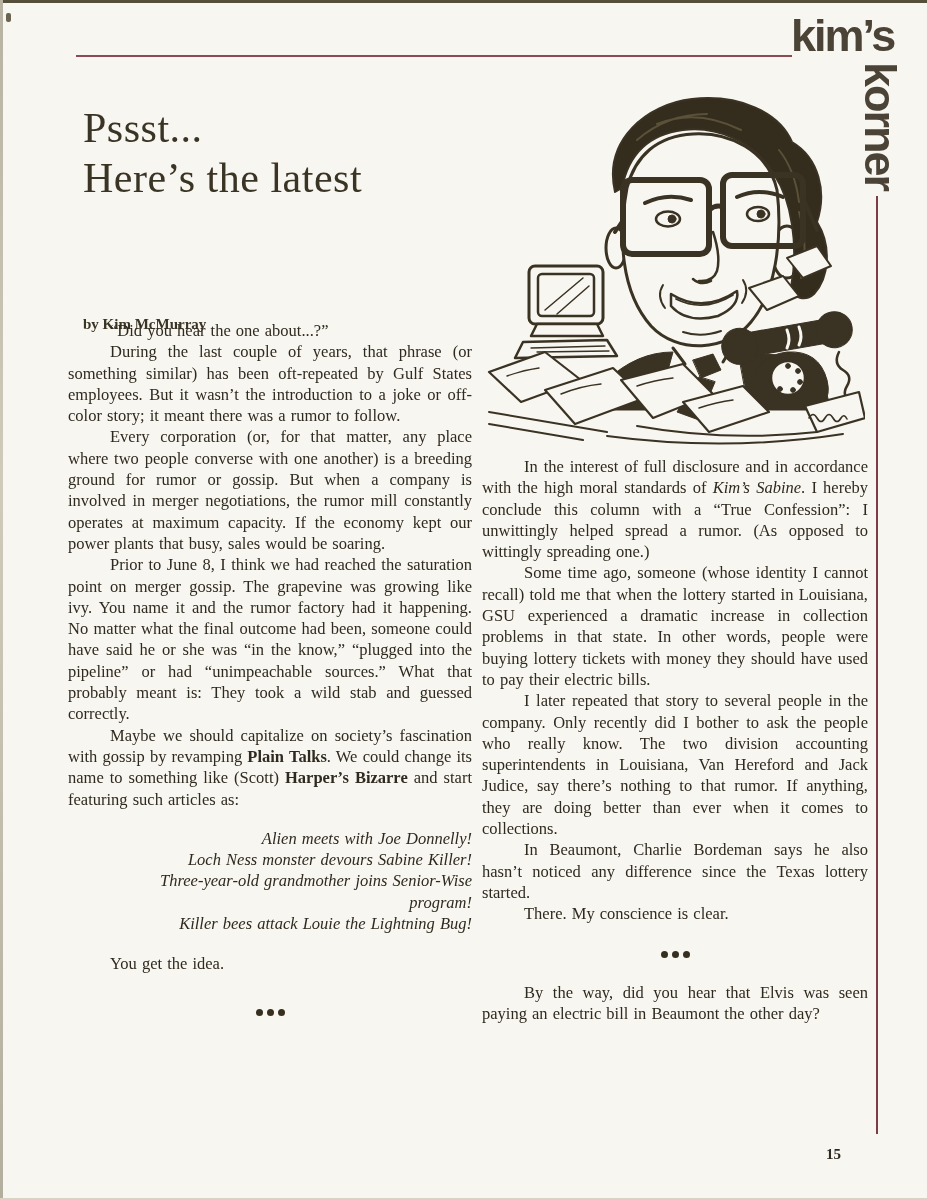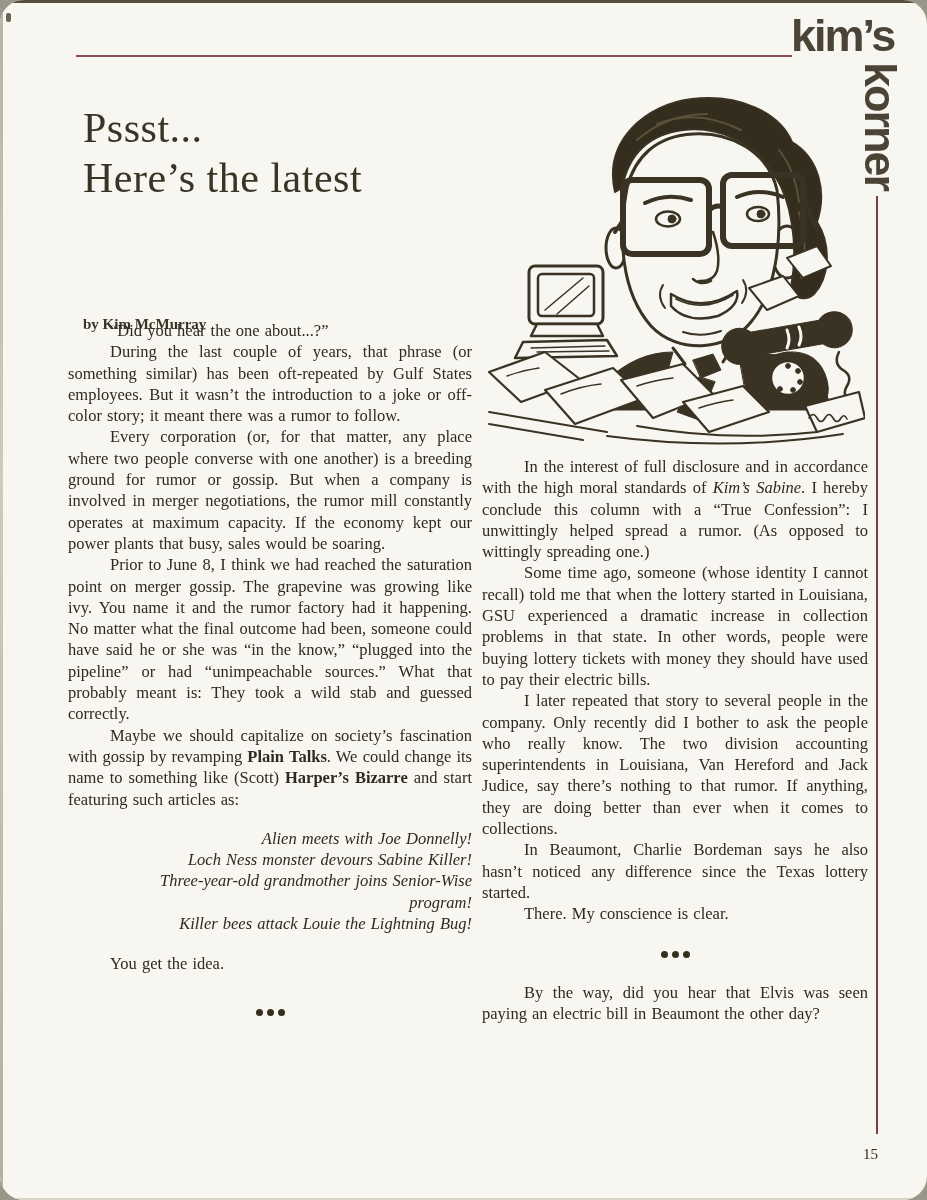--- a/index.html
+++ b/index.html
@@ -1,21 +1,20 @@
 <!DOCTYPE html>
 <html><head>
 <meta charset="utf-8">
 <style>
   html,body{margin:0;padding:0;background:#9a968a;}
   .page{
     position:relative;width:927px;height:1200px;margin:0 auto;
     background:#f8f6f0;overflow:hidden;
     font-family:"Liberation Serif","DejaVu Serif",serif;
     color:#2f2a1f;
-    border-radius:24px;
   }
   
   .edge-top{position:absolute;top:0;left:0;right:0;height:3px;background:#554e3a;}
   .edge-left{position:absolute;top:0;left:0;bottom:0;width:3px;background:linear-gradient(#b7b2a2,#cfcaba 40%,#b3ae9e);}
   .edge-bottom{position:absolute;bottom:0;left:0;right:0;height:2px;background:#d8d3c4;}
   .speck{position:absolute;left:6px;top:13px;width:5px;height:9px;background:#6b6450;border-radius:2px;}
 
   
   .rule-h{position:absolute;left:76px;top:55px;width:716px;height:2px;background:#8c4a52;}
   .rule-v{position:absolute;left:876px;top:196px;width:2px;height:938px;background:#7d3c46;}
@@ -45,21 +44,21 @@
   b.inline{font-weight:bold;}
   i.inline{font-style:italic;}
 
   .dots{display:flex;gap:4px;justify-content:center;margin-top:34px;}
   .dots i{width:7px;height:7px;border-radius:50%;background:#372f1e;display:block;}
   .dots.mid{margin:26px 0 24px 0;}
 
   
   .illus{position:absolute;left:487px;top:80px;width:378px;height:368px;}
 
-  .page-number{position:absolute;left:863px;top:1146px;font-size:15px;font-weight:normal;color:#2f2a1f;}
+  .page-number{position:absolute;left:826px;top:1146px;font-size:15px;font-weight:bold;color:#2f2a1f;}
 </style>
 </head>
 <body>
 
 <div class="page">
   <div class="edge-top"></div>
   <div class="edge-left"></div>
   <div class="edge-bottom"></div>
   <div class="speck"></div>
 

